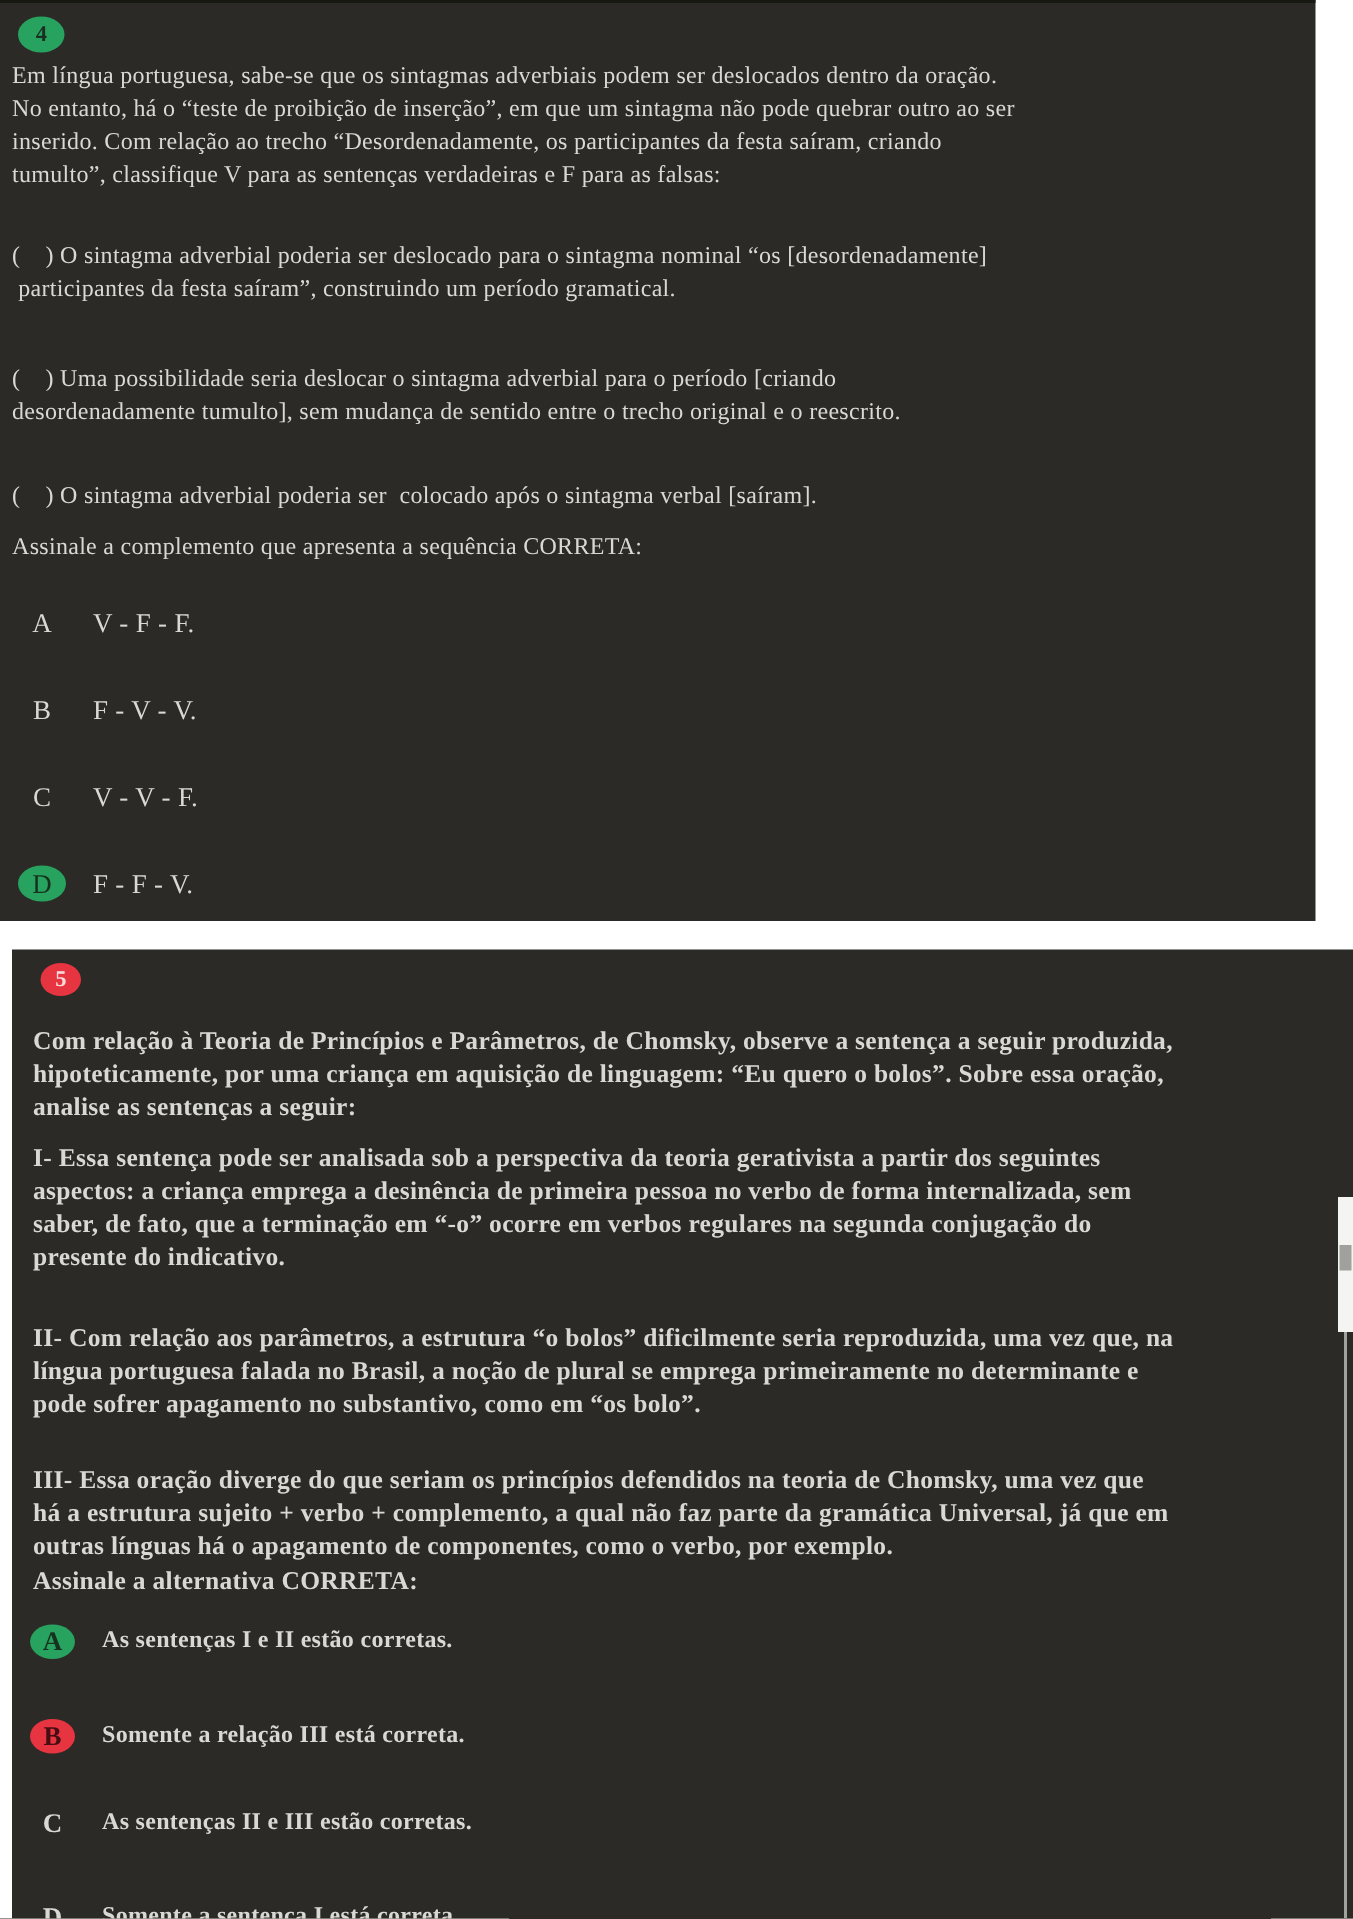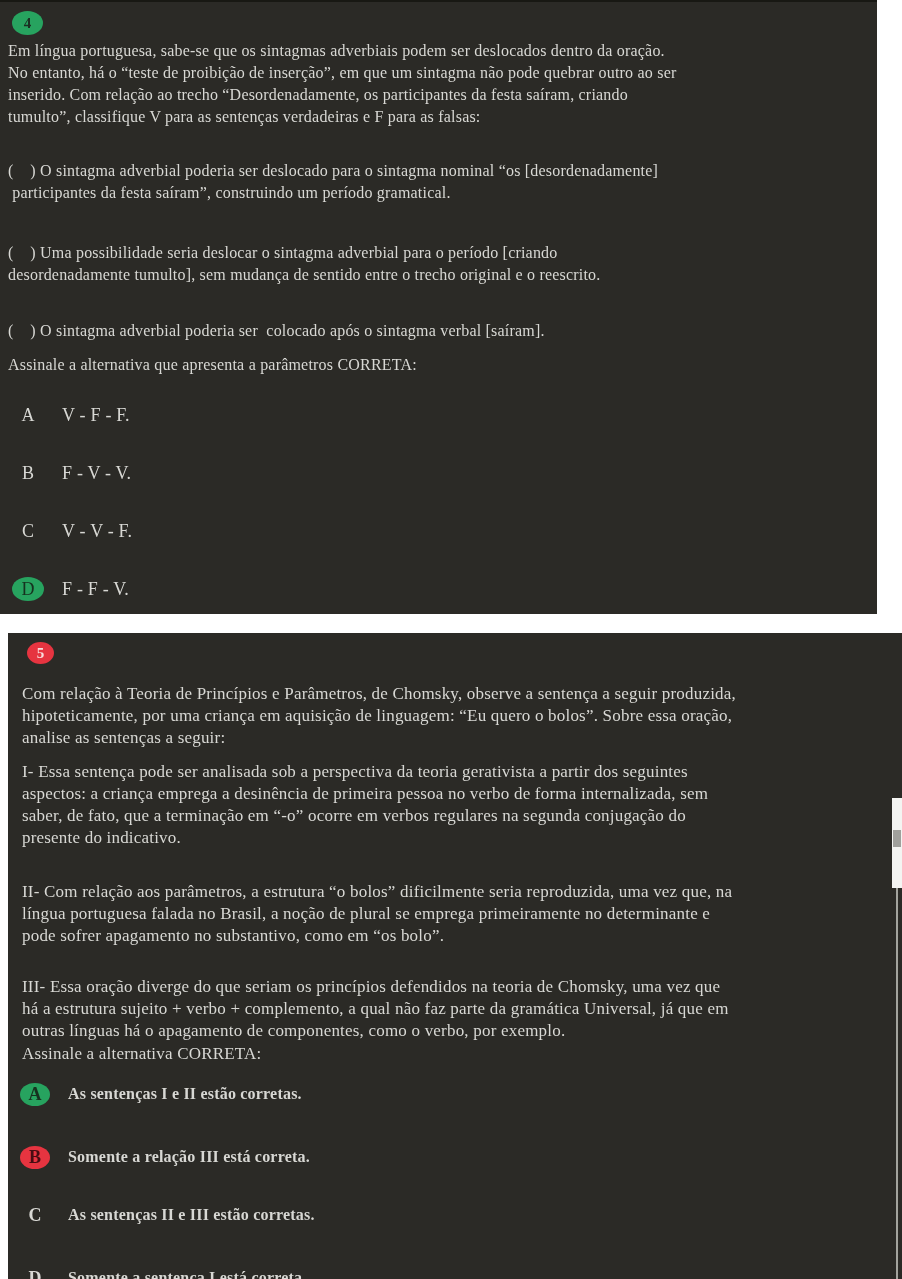--- a/index.html
+++ b/index.html
@@ -22,21 +22,21 @@
   }
   .panel-1 .num-badge{left:12px;top:9px;width:31px;height:24px;background:var(--green,#27a35f);color:#1b2e22;}
   .panel-2 .num-badge{left:19px;top:9px;width:27px;height:22px;background:var(--red,#e63440);color:#f8dcdc;}
   .body-text{
     position:absolute;margin:0;
     white-space:pre-wrap;
     color:var(--text-primary,#d8d8d4);
     line-height:22px;letter-spacing:0.2px;
   }
   .panel-1 .body-text{left:8px;width:866px;font-size:16px;}
-  .panel-2 .body-text{left:14px;width:874px;font-size:17px;font-weight:normal;}
+  .panel-2 .body-text{left:14px;width:874px;font-size:17px;font-weight:bold;}
   .opt-row{
     position:absolute;left:12px;height:26px;
     display:flex;align-items:center;cursor:pointer;
   }
   .letter{
     width:32px;height:24px;flex:0 0 32px;
     display:flex;align-items:center;justify-content:center;
     font-size:18px;color:var(--text-primary,#d8d8d4);
   }
   .panel-2 .letter{width:30px;flex-basis:30px;height:23px;font-weight:bold;}
@@ -70,21 +70,21 @@
 
     <p class="body-text" style="top:38px">Em língua portuguesa, sabe-se que os sintagmas adverbiais podem ser deslocados dentro da oração.
 No entanto, há o “teste de proibição de inserção”, em que um sintagma não pode quebrar outro ao ser
 inserido. Com relação ao trecho “Desordenadamente, os participantes da festa saíram, criando
 tumulto”, classifique V para as sentenças verdadeiras e F para as falsas:</p>
     <p class="body-text" style="top:240px">(    ) Uma possibilidade seria deslocar o sintagma adverbial para o período [criando
 desordenadamente tumulto], sem mudança de sentido entre o trecho original e o reescrito.</p>
     <p class="body-text" style="top:158px">(    ) O sintagma adverbial poderia ser deslocado para o sintagma nominal “os [desordenadamente]
  participantes da festa saíram”, construindo um período gramatical.</p>
     <p class="body-text" style="top:318px">(    ) O sintagma adverbial poderia ser  colocado após o sintagma verbal [saíram].</p>
-    <p class="body-text" style="top:352px">Assinale a alternativa que apresenta a parâmetros CORRETA:</p>
+    <p class="body-text" style="top:352px">Assinale a complemento que apresenta a sequência CORRETA:</p>
 
     <div class="opt-row" style="top:400px">
       <span class="letter">A</span>
       <span class="opt-text">V - F - F.</span>
     </div>
     <div class="opt-row" style="top:458px">
       <span class="letter">B</span>
       <span class="opt-text">F - V - V.</span>
     </div>
     <div class="opt-row" style="top:516px">

